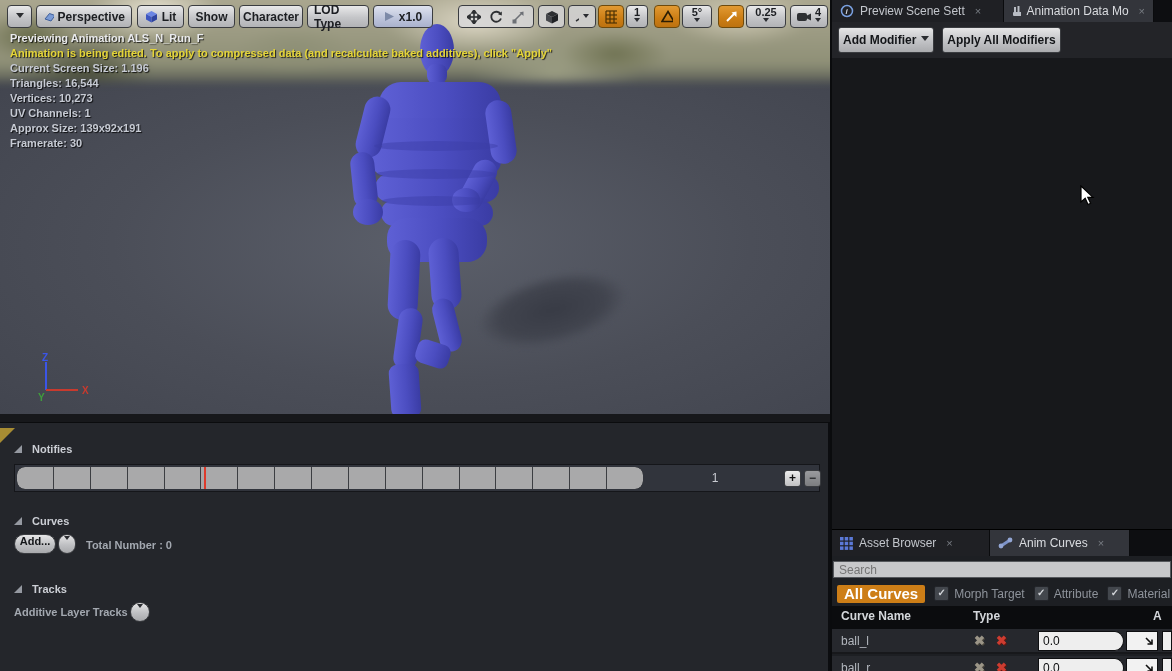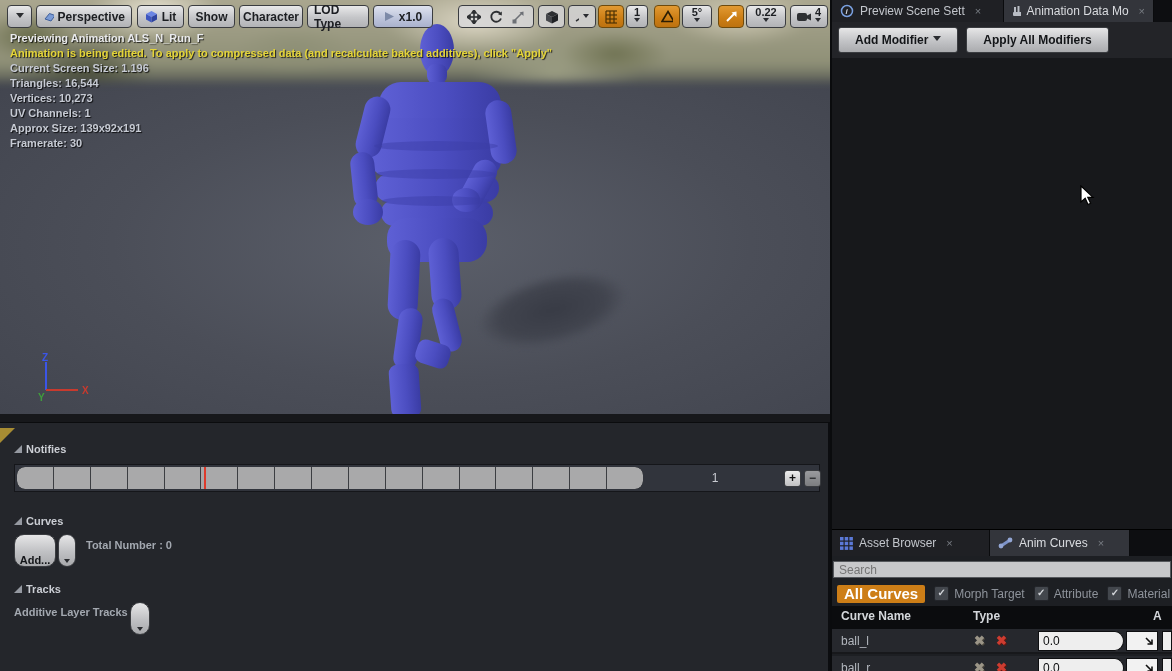--- a/index.html
+++ b/index.html
@@ -52,46 +52,46 @@
   .tab{height:22px;box-sizing:border-box;display:flex;align-items:center;gap:6px;padding:0 8px;
     font-size:12px;color:#c3c6cc;background:#1f2024;border-right:1px solid #0a0b0d;
     overflow:hidden;white-space:nowrap;}
   .tab.active{background:#33353b;color:#dadce0;}
   .tab .close{color:#787c83;font-size:11px;margin-left:4px;}
   .rt-toolbar{position:absolute;left:0;top:22px;width:100%;height:36px;background:#232428;
     display:flex;align-items:center;gap:8px;padding-left:6px;box-sizing:border-box;}
   .ue-btn{box-sizing:border-box;border:1px solid #3a3c40;border-radius:3px;
     background:linear-gradient(#e6e6e7,#c2c3c6 55%,#aaabae);color:#131518;
     font-size:12px;font-weight:bold;display:inline-flex;align-items:center;justify-content:center;
-    gap:5px;height:26px;padding:0 16px;}
+    gap:5px;height:26px;padding:0 4px;}
   
   .bottom-left{position:absolute;left:0;top:422px;width:830px;height:249px;background:#24262b;
     border-top:1px solid #0b0c0e;border-right:2px solid #0c0d10;box-sizing:border-box;}
   .fold-corner{position:absolute;left:0;top:5px;width:0;height:0;
     border-top:15px solid #a78c33;border-right:15px solid transparent;}
-  .sec-head{position:absolute;display:flex;align-items:center;gap:4px;
+  .sec-head{position:absolute;display:flex;align-items:center;gap:10px;
     font-size:11px;font-weight:bold;color:#cbced4;}
   .tri-exp{width:0;height:0;border-bottom:8px solid #9599a1;border-left:8px solid transparent;}
   .notify-bar{position:absolute;left:14px;top:41px;width:806px;height:28px;box-sizing:border-box;
     background:#31343c;border:1px solid #15161a;}
   .notify-strip{position:absolute;left:2px;top:2px;width:626px;height:22px;background:#222428;
     border-radius:8px;display:flex;overflow:hidden;}
   .notify-strip .seg{flex:1;background:#a9a9aa;border-right:1px solid #3c3e42;}
   .notify-strip .seg:last-child{border-right:none;border-radius:0 8px 8px 0;}
   .notify-strip .seg:first-child{border-radius:8px 0 0 8px;}
   .playhead{position:absolute;left:189px;top:2px;width:2px;height:22px;background:#dd3a2b;}
   .notify-count{position:absolute;left:660px;top:6px;width:80px;text-align:center;
     color:#c9ccd2;font-size:12px;}
   .mini-btn{position:absolute;top:5px;width:17px;height:17px;box-sizing:border-box;
     border:1px solid #3a3c40;border-radius:3px;font-size:12px;font-weight:bold;line-height:14px;
     text-align:center;color:#111;background:linear-gradient(#ececec,#c0c0c2);}
   .mini-btn.dim{background:linear-gradient(#9a9b9e,#7c7d80);color:#2a2b2e;}
   .sm-btn{box-sizing:border-box;border:1px solid #3a3c40;border-radius:10px;
     background:linear-gradient(#e6e6e7,#bfc0c3 55%,#a8a9ac);color:#131518;font-size:11px;
-    font-weight:bold;display:inline-flex;align-items:flex-end;justify-content:center;height:33px;}
+    font-weight:bold;display:inline-flex;align-items:flex-start;justify-content:center;height:20px;}
   .gray-label{font-size:11px;font-weight:bold;color:#a3a8b0;}
   
   .bottom-right{position:absolute;left:832px;top:530px;width:340px;height:141px;background:#1d1f23;}
   .search-box{position:absolute;left:1px;top:31px;width:338px;height:17px;box-sizing:border-box;
     background:#c7c8ca;border:1px solid #55585c;color:#34373b;font-size:12px;
     font-family:"Liberation Sans",sans-serif;padding:0 5px;}
   .filter-row{position:absolute;left:0;top:52px;width:100%;height:23px;display:flex;
     align-items:center;gap:9px;padding-left:5px;box-sizing:border-box;background:#1d1f23;}
   .pill{height:18px;padding:0 7px;border-radius:2px;background:#cd7e17;color:#fff;
     font-size:15px;font-weight:bold;display:inline-flex;align-items:center;}
@@ -268,21 +268,21 @@
         </span>
     </div>
     <div class="tb-btn orange" style="left:718px;width:26px;">
       <svg width="13" height="13">
           <line x1="2" y1="11" x2="10" y2="3" stroke="#fff" stroke-width="2"></line>
           <path d="M11.5 1.5 L11.5 7 L6.5 2.5 Z" fill="#fff"></path>
         </svg>
     </div>
     <div class="tb-btn" style="left:746px;width:40px;">
       <span class="stackv">
-          <span class="num">0.22</span>
+          <span class="num">0.25</span>
           <span class="caret small"></span>
         </span>
     </div>
     <div class="tb-btn" style="left:790px;width:38px;">
       <svg width="15" height="11">
           <rect x="0" y="2" width="10" height="8" rx="2" fill="#2e3033"></rect>
           <path d="M10 4.5 L15 2 L15 10 L10 7.5 Z" fill="#2e3033"></path>
         </svg>
       <span class="stackv">
           <span class="num">4</span>

